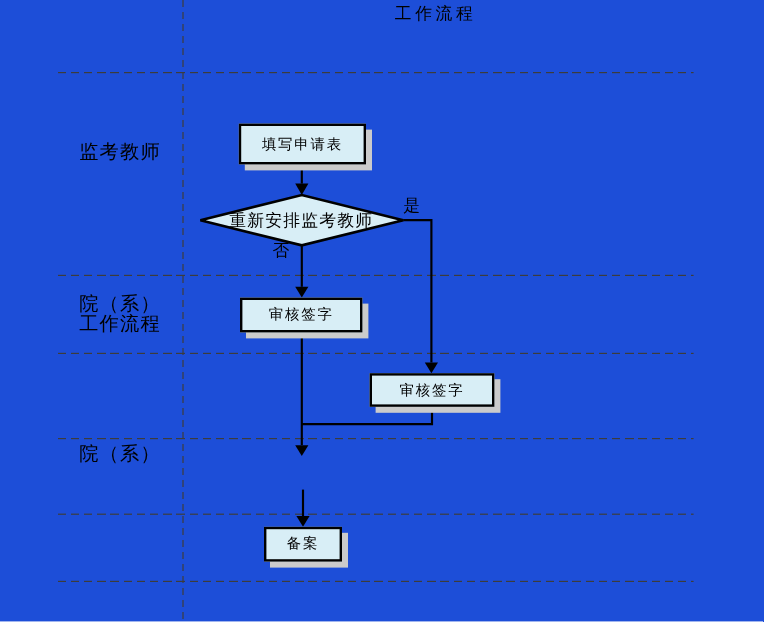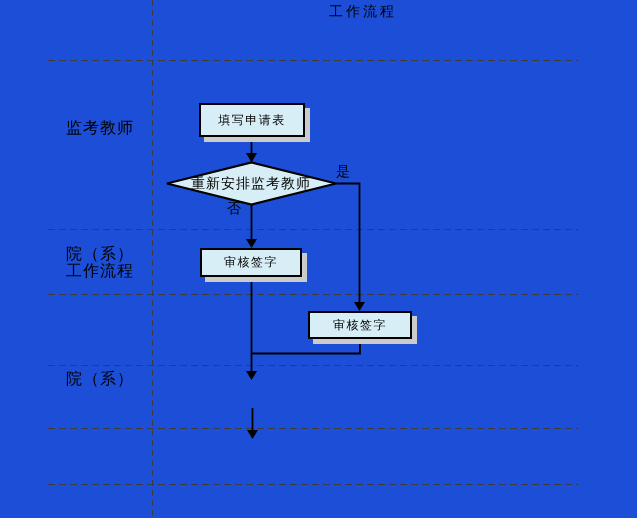--- a/index.html
+++ b/index.html
@@ -92,17 +92,20 @@
 
   <div class="node" style="left:200px;top:248px;width:102px;height:29px">
     <span>审核签字</span>
   </div>
 
   <div class="node" style="left:308px;top:311px;width:104px;height:28px">
     <span>审核签字</span>
   </div>
 
 
+  <div class="node" style="left:220px;top:439px;width:65px;height:29px">
+    <span>备案</span>
+  </div>
 
   <div class="free-label" style="left:343px;top:172px">是</div>
   <div class="free-label" style="left:234px;top:209px">否</div>
 
 </div>
 
 </body></html>

